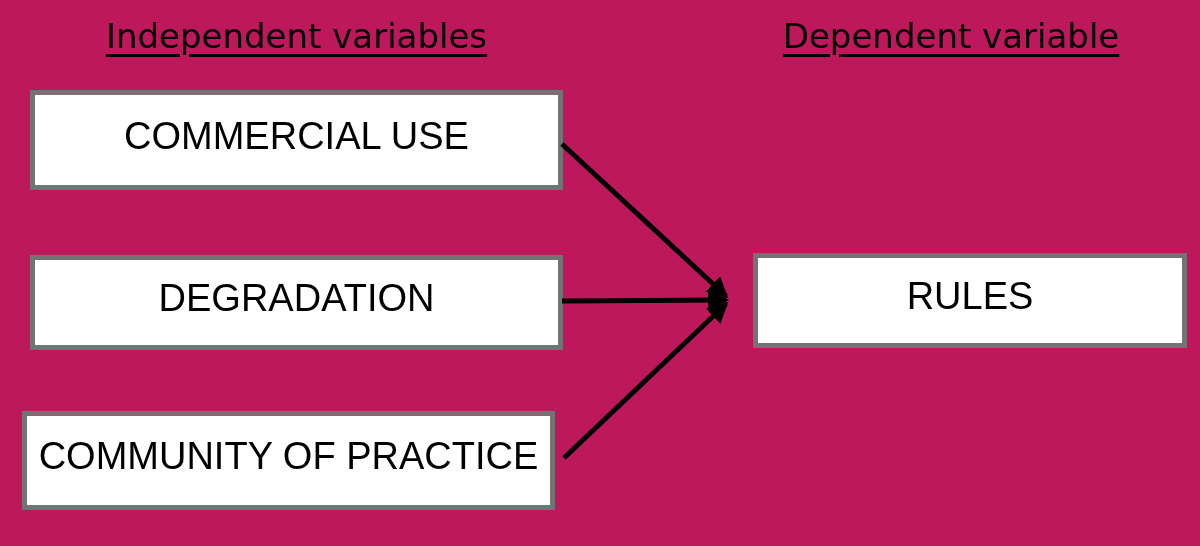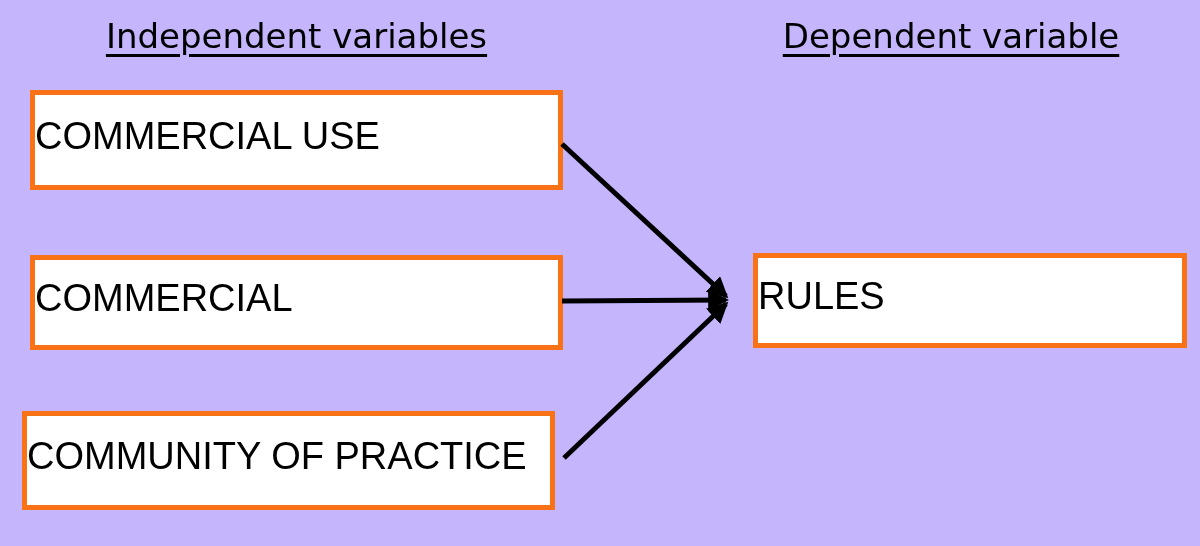--- a/index.html
+++ b/index.html
@@ -4,21 +4,21 @@
 <style>
   html, body {
     margin: 0;
     padding: 0;
     background: #ffffff;
   }
   .canvas {
     position: relative;
     width: 1200px;
     height: 546px;
-    background: #c4b5fd;
+    background: #be185d;
     overflow: hidden;
     font-family: "Liberation Sans", sans-serif;
     color: #000000;
   }
   .heading {
     position: absolute;
     top: 16px;
     text-align: center;
     font-family: "DejaVu Sans", sans-serif;
     font-size: 34px;
@@ -34,25 +34,25 @@
     width: 533px;
   }
   .heading.right {
     left: 734px;
     width: 434px;
     text-decoration: underline;
   }
   .box {
     position: absolute;
     box-sizing: border-box;
-    border: 5px solid #f97316;
+    border: 5px solid #737373;
     background: #ffffff;
     display: flex;
     align-items: center;
-    justify-content: flex-start;
+    justify-content: center;
     padding-bottom: 8px;
   }
   .box span {
     font-family: "Liberation Sans", sans-serif;
     font-size: 38px;
     font-weight: 400;
     color: #000000;
     white-space: nowrap;
   }
   .box.commercial {
@@ -96,21 +96,21 @@
 
   <div class="heading left">Independent variables</div>
 
   <div class="heading right">Dependent variable</div>
 
   <div class="box commercial">
     <span>COMMERCIAL USE</span>
   </div>
 
   <div class="box degradation">
-    <span>COMMERCIAL</span>
+    <span>DEGRADATION</span>
   </div>
 
   <div class="box community">
     <span>COMMUNITY OF PRACTICE</span>
   </div>
 
   <div class="box rules">
     <span>RULES</span>
   </div>
 

